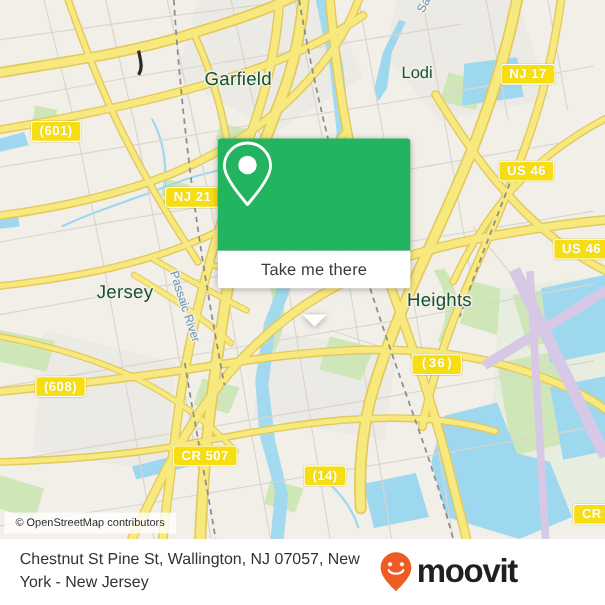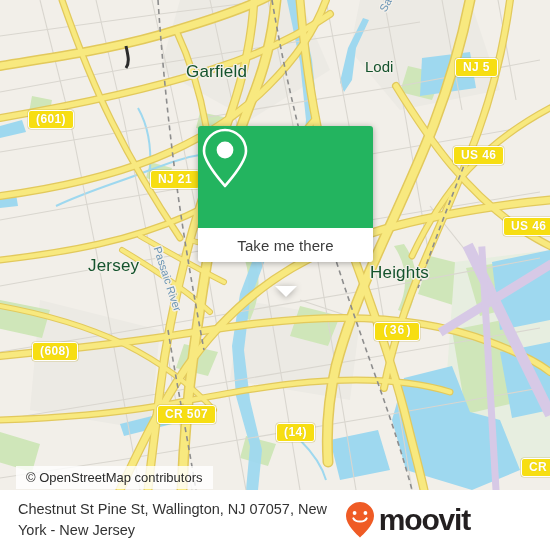--- a/index.html
+++ b/index.html
@@ -72,24 +72,24 @@
     position:absolute;left:50%;top:160px;
     transform:translateX(-50%);
     width:0;height:0;
     border-left:11px solid transparent;
     border-right:11px solid transparent;
     border-top:11px solid #ffffff;
   }
 
   
   #attrib{
-    position:absolute;left:16px;top:466px;
+    position:absolute;left:4px;top:466px;
     background:rgba(255,255,255,.80);
     padding:4px 10px 4px 10px;
-    font-size:13px;color:#2b2b2b;
+    font-size:10px;color:#2b2b2b;
     white-space:nowrap;
   }
 
   
   #footer{
     position:absolute;left:0;top:490px;width:484px;height:60px;
     background:#ffffff;
     display:flex;align-items:center;
     box-sizing:border-box;padding:0 14px 0 18px;
   }
@@ -284,21 +284,21 @@
 
     <div class="maplabel place-lg" style="left:186px;top:62px;">Garfield</div>
     <div class="maplabel place-md" style="left:365px;top:58px;">Lodi</div>
     <div class="maplabel place-lg" style="left:88px;top:256px;">Jersey</div>
     <div class="maplabel place-lg" style="left:370px;top:263px;">Heights</div>
 
     <div class="maplabel water-lbl" style="left:377px;top:8px;transform:rotate(-62deg);transform-origin:left top;">Saddle</div>
     <div class="maplabel water-lbl" style="left:163px;top:245px;transform:rotate(72deg);transform-origin:left top;">Passaic River</div>
 
     <div class="shield" style="left:28px;top:110px;">(601)</div>
-    <div class="shield" style="left:455px;top:58px;">NJ 5</div>
+    <div class="shield" style="left:455px;top:58px;">NJ 17</div>
     <div class="shield" style="left:453px;top:146px;">US 46</div>
     <div class="shield" style="left:503px;top:217px;">US 46</div>
     <div class="shield" style="left:150px;top:170px;">NJ 21</div>
     <div class="shield" style="left:32px;top:342px;">(608)</div>
     <div class="shield" style="left:374px;top:322px;font-family:Liberation Mono, monospace;">(36)</div>
     <div class="shield" style="left:157px;top:405px;">CR 507</div>
     <div class="shield" style="left:276px;top:423px;">(14)</div>
     <div class="shield" style="left:521px;top:458px;">CR</div>
 
     <div id="card">

